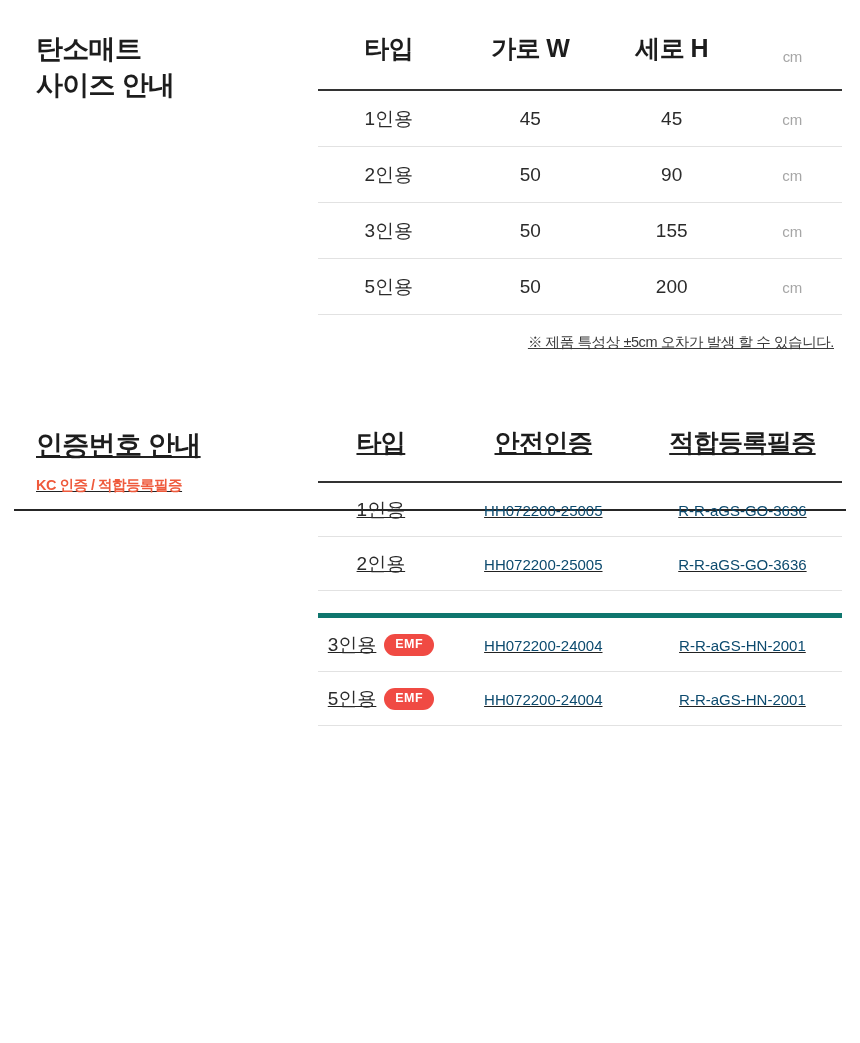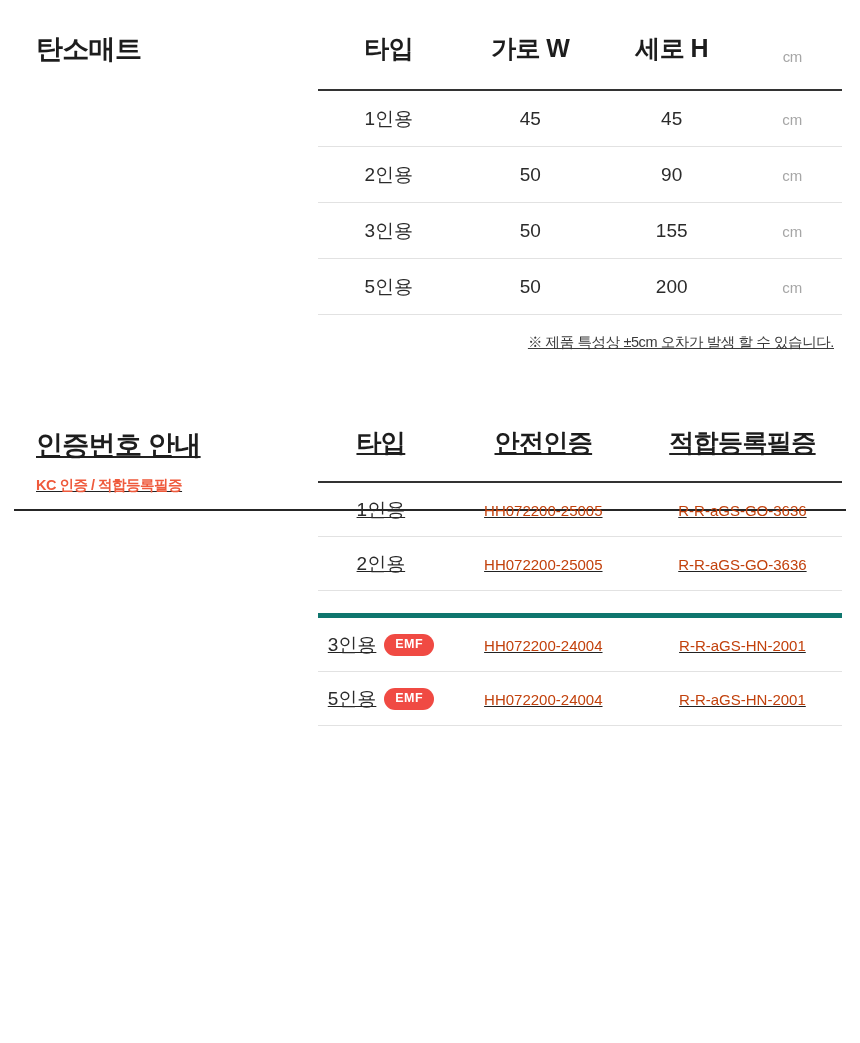--- a/index.html
+++ b/index.html
@@ -157,21 +157,21 @@
     font-weight: bold;
     letter-spacing: -0.6px;
     color: #1d1d1d;
     padding: 4px 0 22px 0;
     border-bottom: 2px solid #333333;
     text-align: center;
   }
 
   .cert-table tbody td {
     font-size: 15px;
-    color: #c2410c;
+    color: #0c4a6e;
     padding: 14px 0 13px 0;
     border-bottom: 1px solid #e2e2e2;
     text-align: center;
     vertical-align: middle;
   }
 
   .cert-table td.type-cell {
     font-size: 19px;
     color: #2b2b2b;
     white-space: nowrap;
@@ -208,20 +208,21 @@
 </head>
 <body>
 
 <div class="page">
 
   <div class="section section-one">
 
     <div class="side-col">
       <div class="side-title">
         <div>탄소매트</div>
+        <div>사이즈 안내</div>
       </div>
     </div>
 
     <div class="table-col">
       <table class="size-table">
         <colgroup>
           <col class="col-type">
           <col class="col-w">
           <col class="col-h">
           <col class="col-unit">

